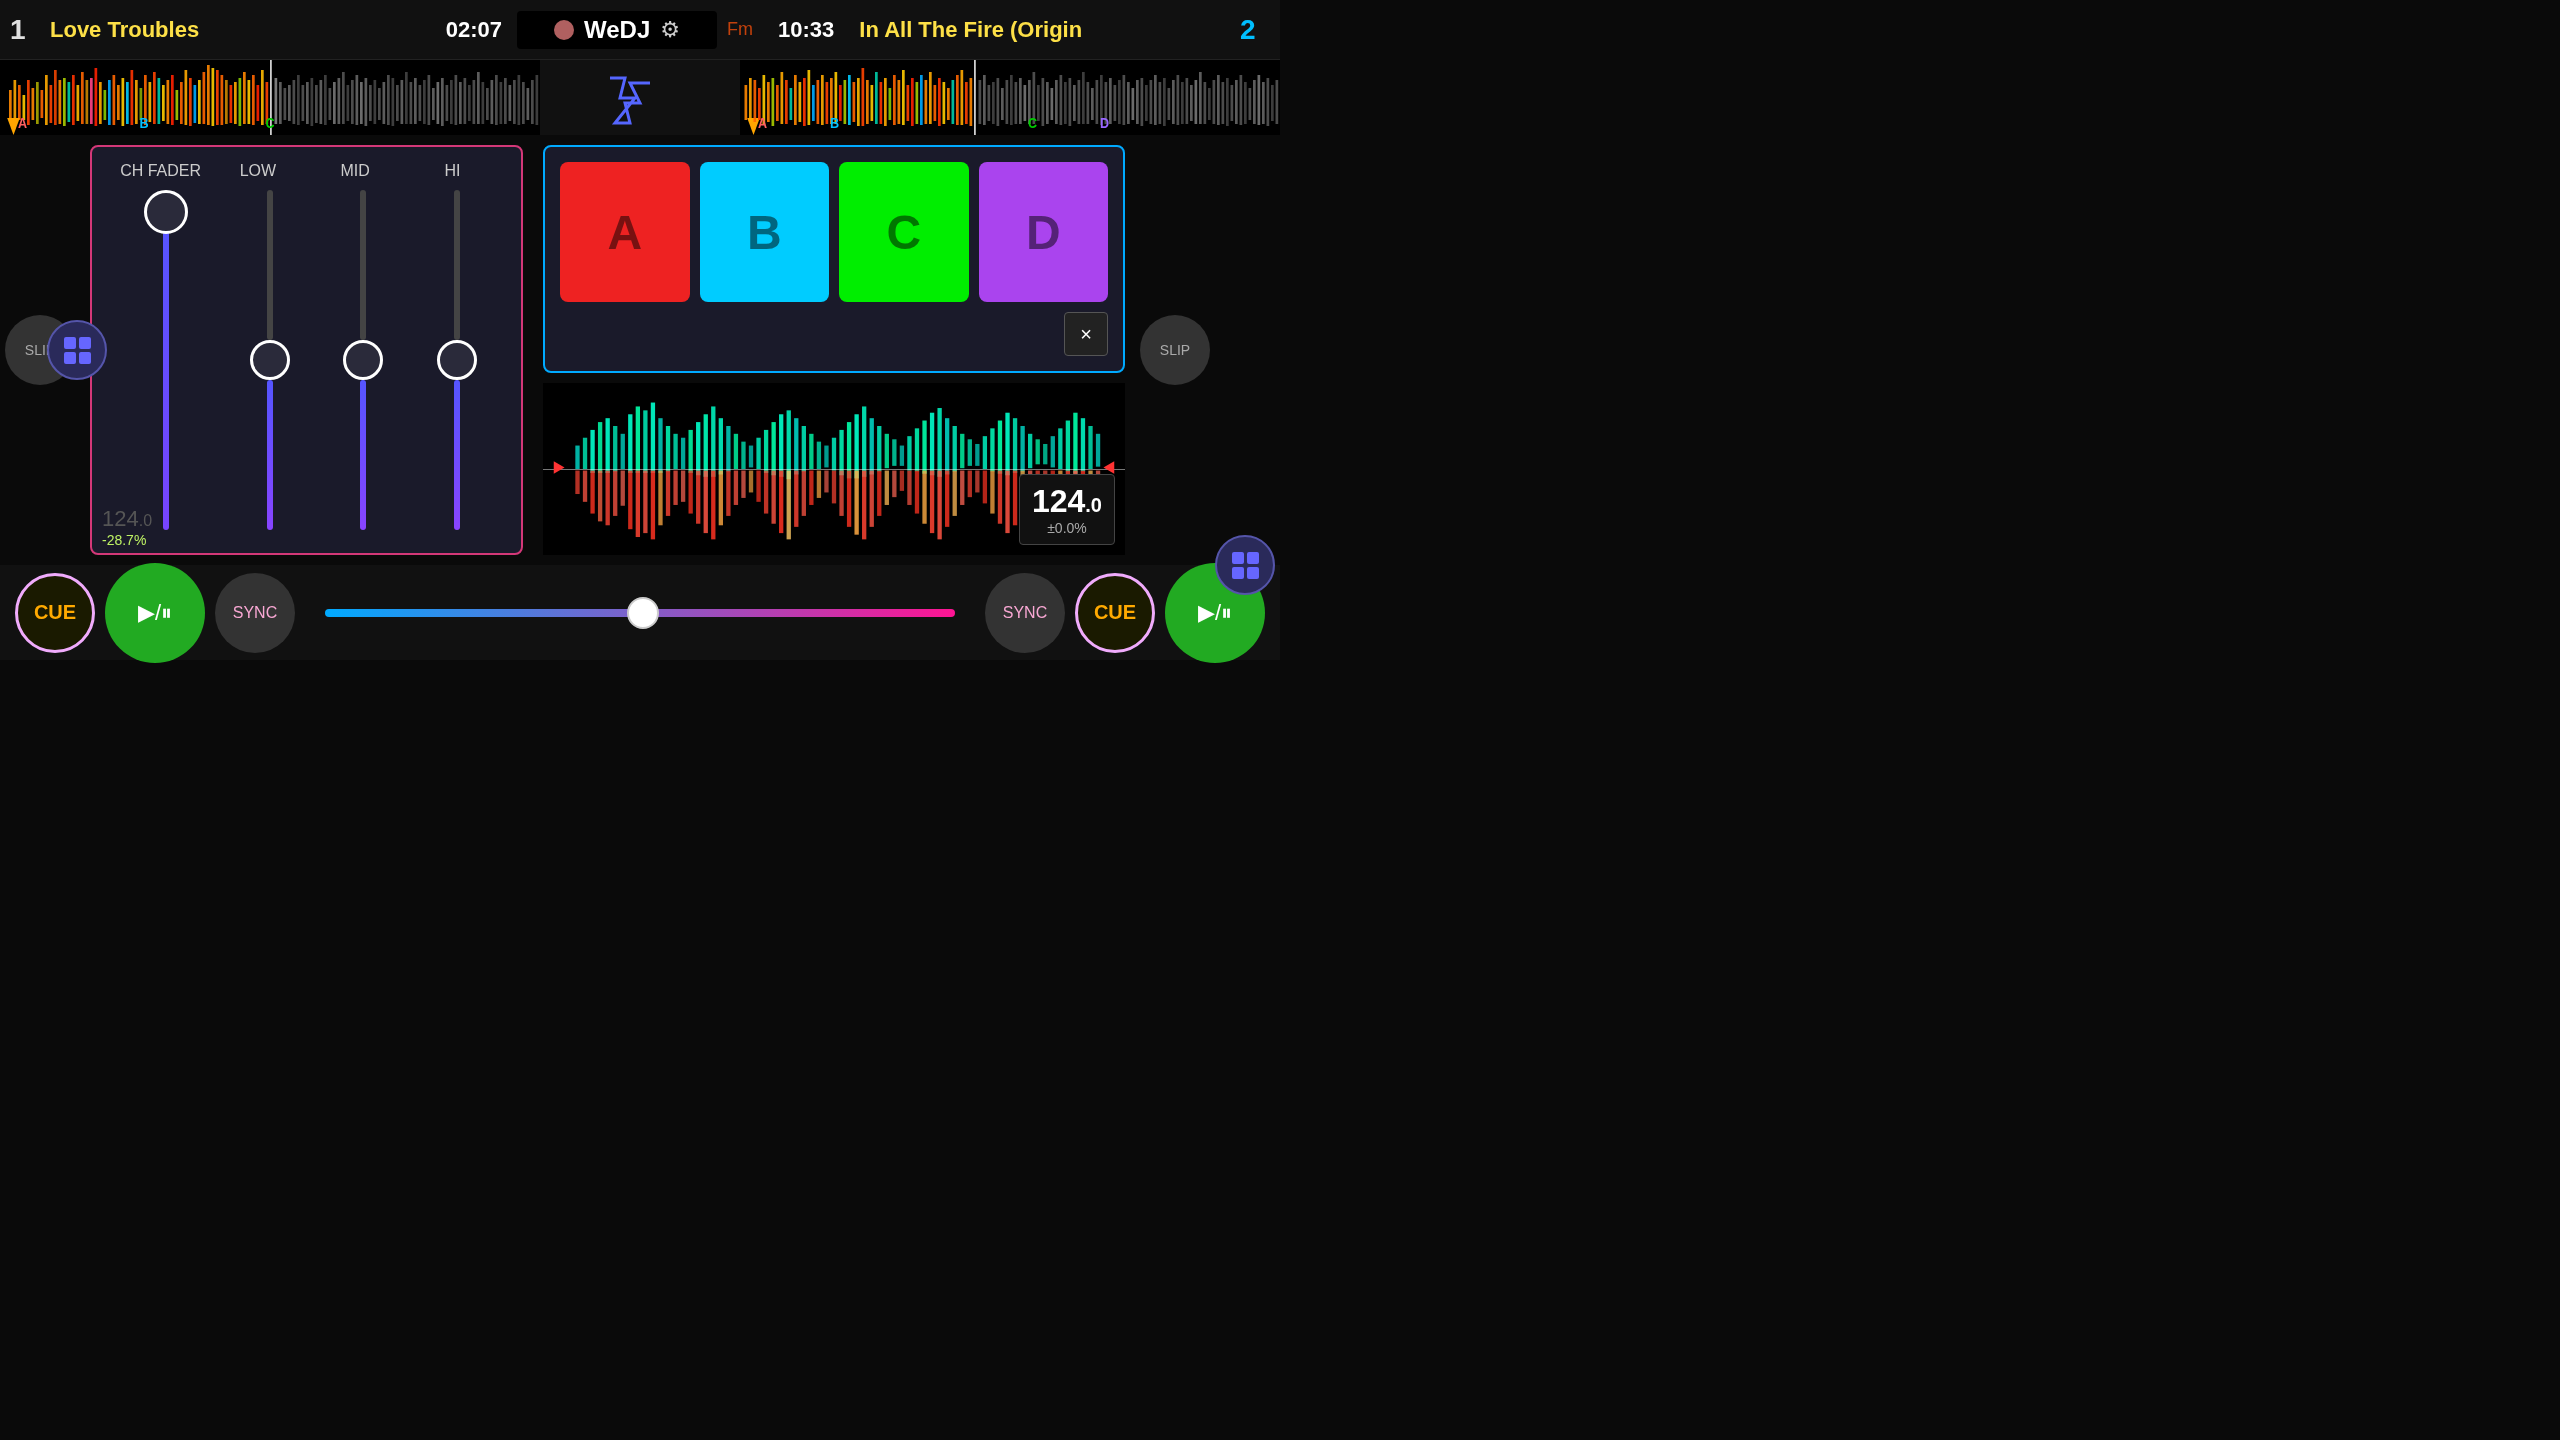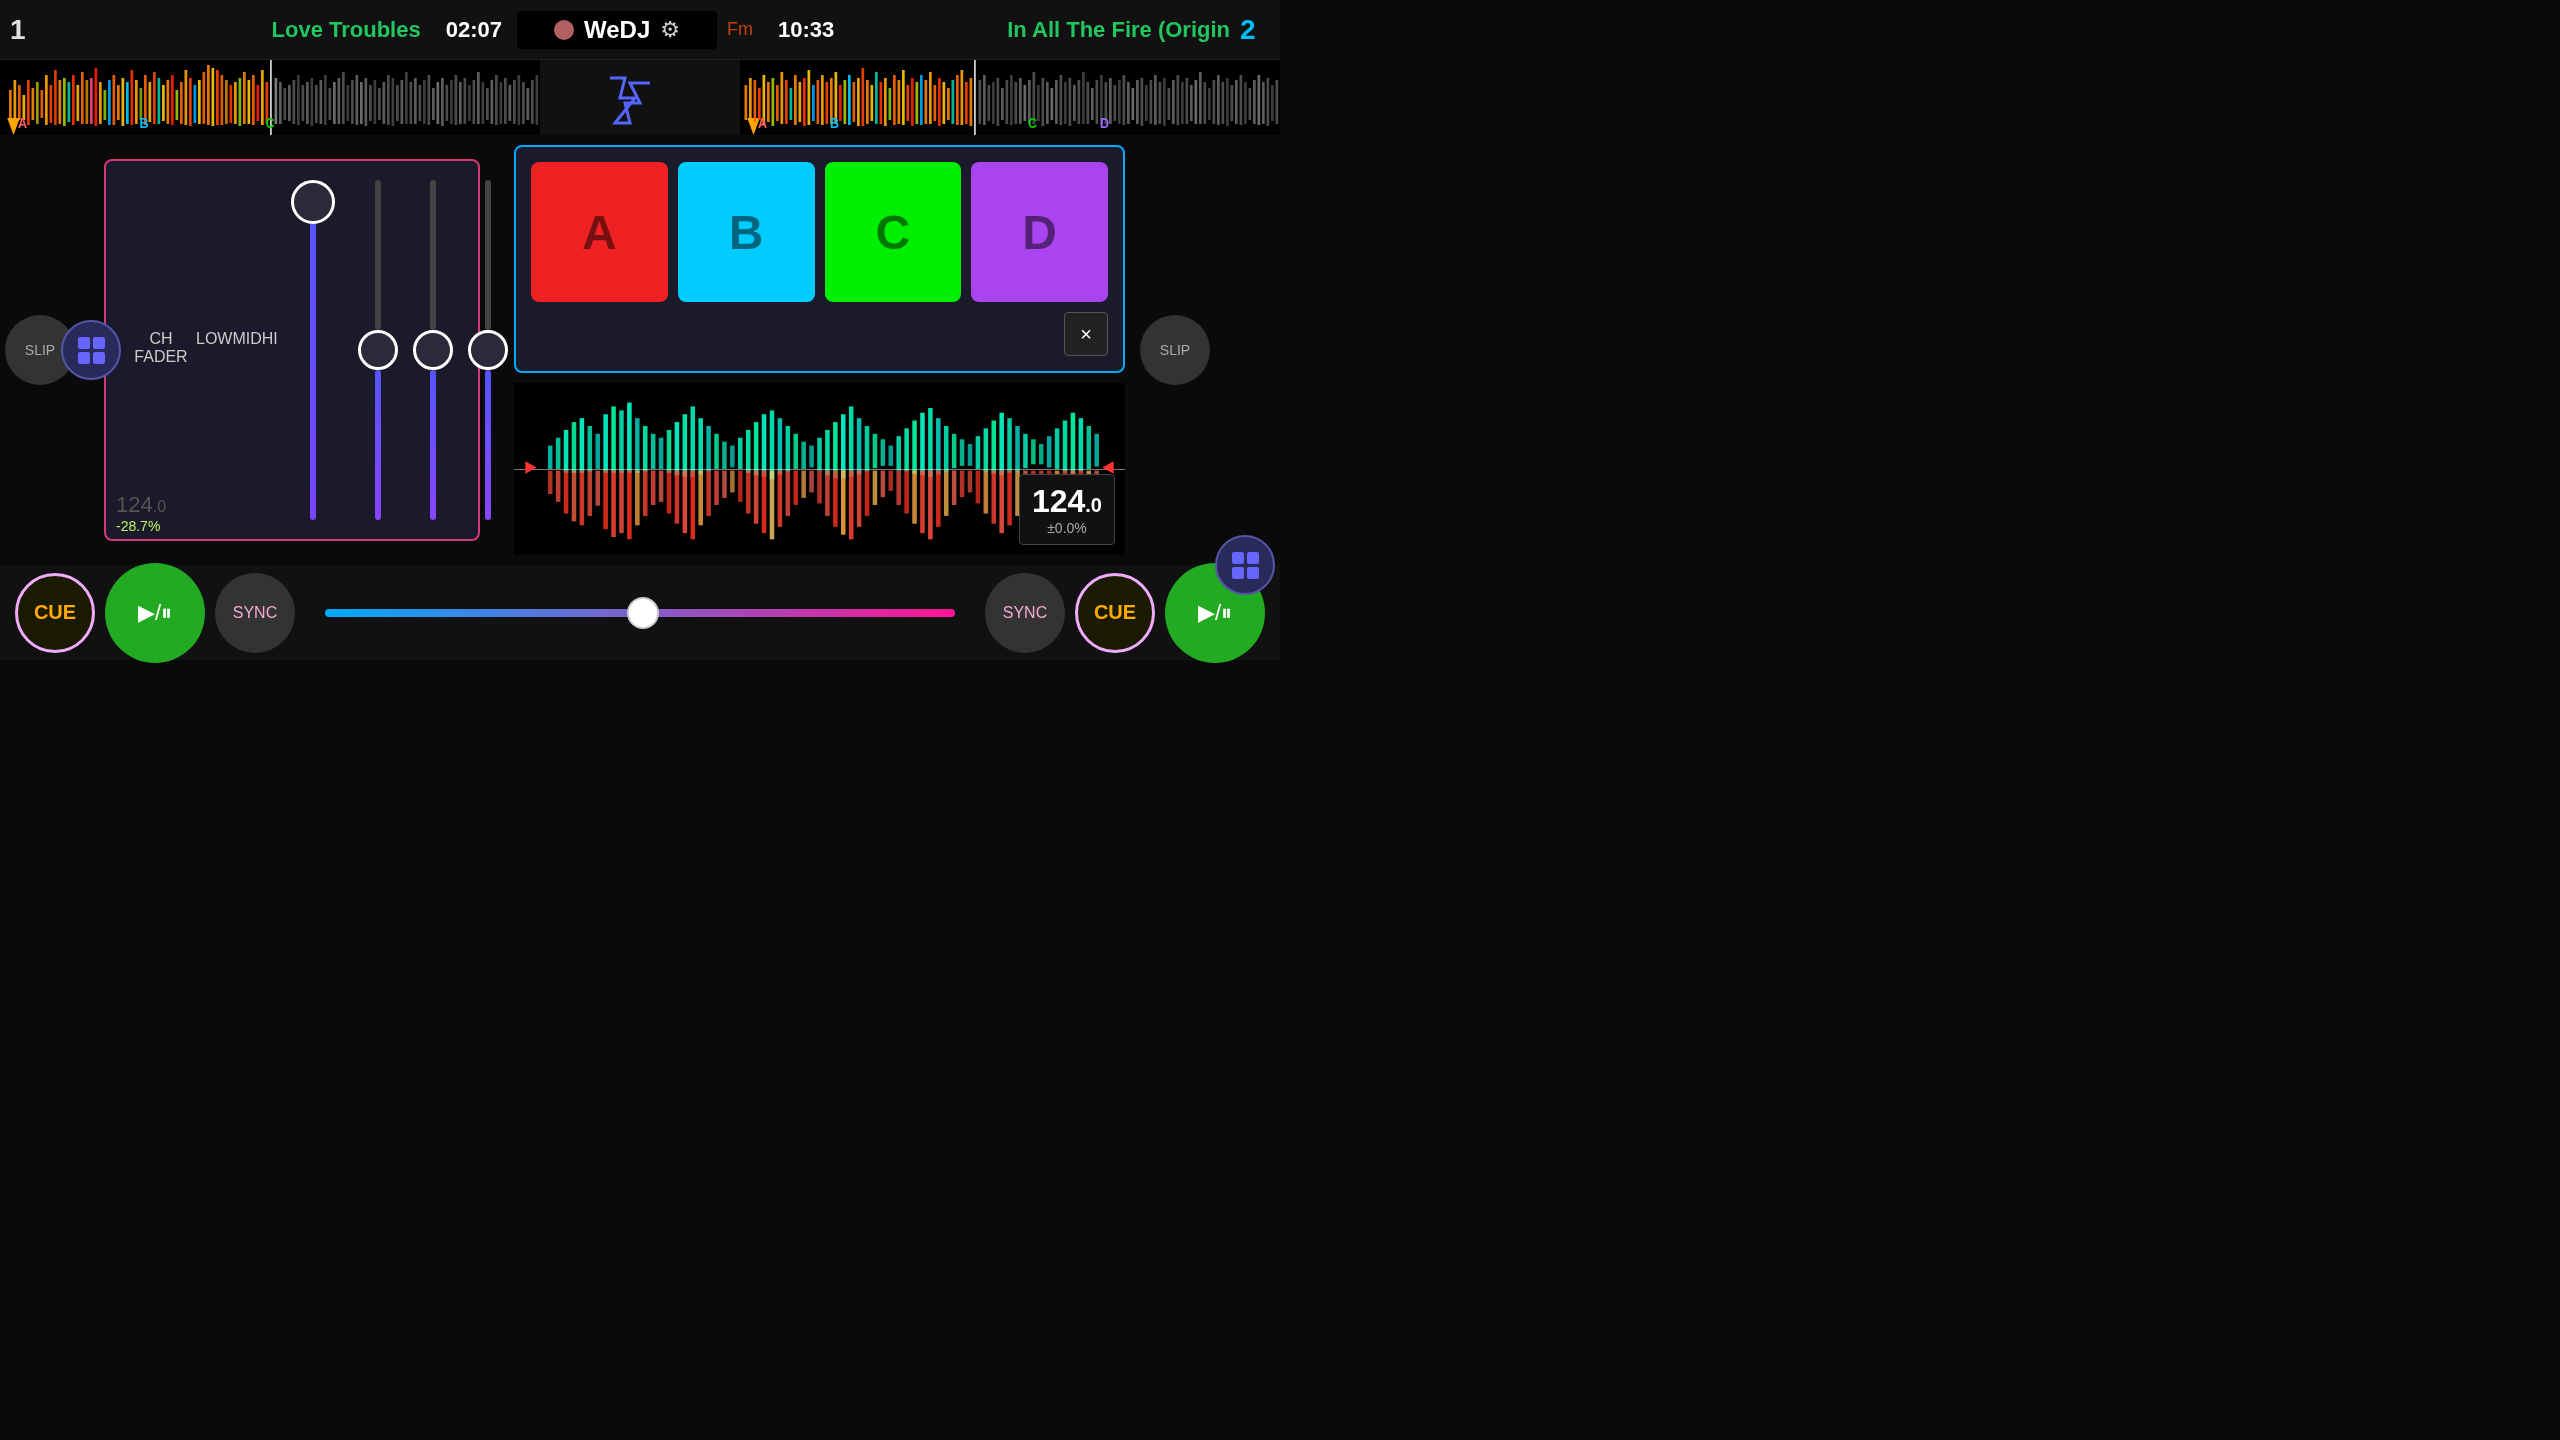--- a/index.html
+++ b/index.html
@@ -24,24 +24,23 @@
     .deck-num {
       font-size: 28px;
       font-weight: bold;
       width: 30px;
     }
     .deck-num.left { color: #e0e0e0; }
     .deck-num.right { color: #00bfff; }
     .track-title {
       font-size: 22px;
       font-weight: bold;
-      color: #22c55e;
+      color: #fde047;
       flex: 1;
       padding: 0 10px;
-      text-align: right;
     }
     .track-time {
       font-size: 22px;
       font-weight: bold;
       color: white;
       padding: 0 15px;
     }
     .center-logo {
       display: flex;
       align-items: center;
@@ -103,29 +102,29 @@
 
     
     .main-area {
       display: flex;
       height: 430px;
       background: #0a0a0a;
     }
 
     
     .mixer-panel {
-      width: 376px;
+      width: 433px;
       border: 2px solid #e0208080;
       border-color: #d43878;
       border-radius: 8px;
-      margin: 24px;
+      margin: 10px;
       background: #1a1a2a;
       position: relative;
       display: flex;
-      flex-direction: row;
+      flex-direction: column;
       align-items: center;
       padding: 10px 20px;
     }
 
     .eq-labels {
       display: flex;
       width: 100%;
       justify-content: space-around;
       padding: 5px 0;
       margin-bottom: 5px;

